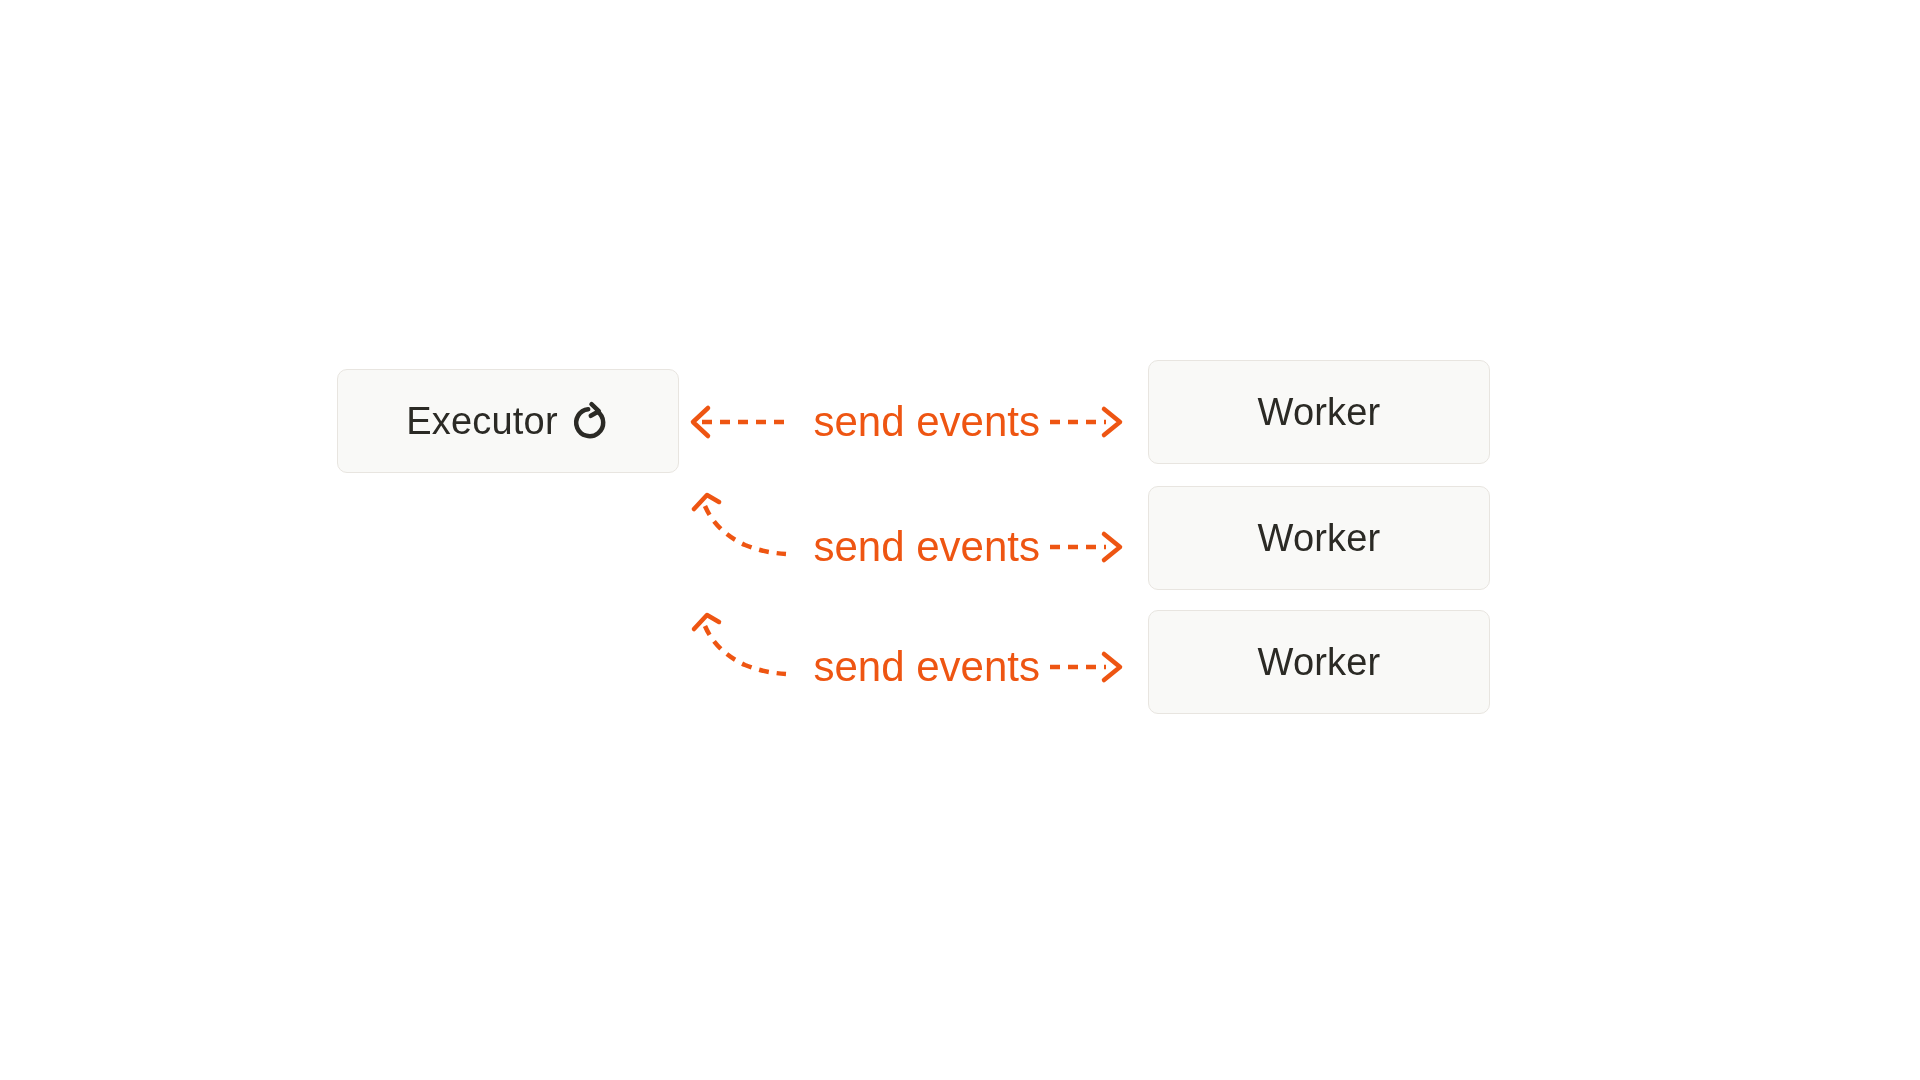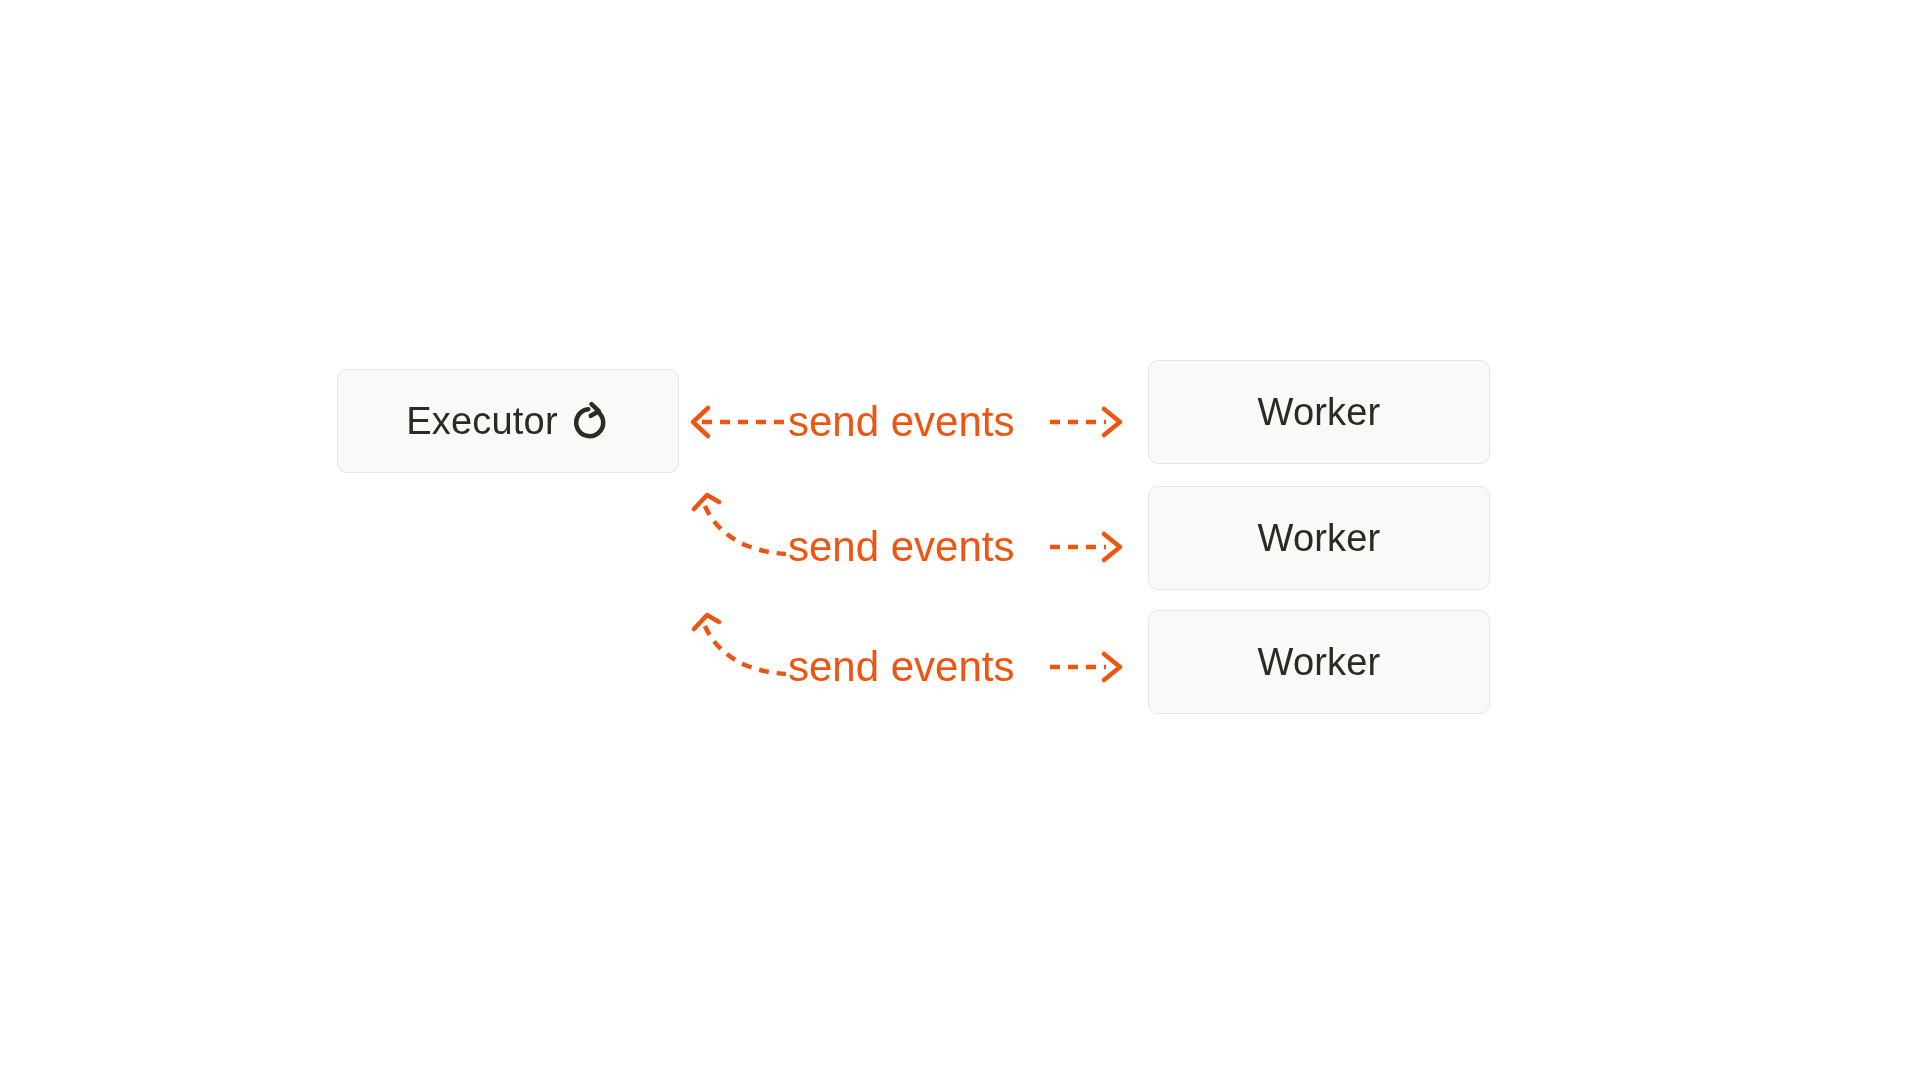--- a/index.html
+++ b/index.html
@@ -30,21 +30,21 @@
   .node-worker-1{left:1148px;top:360px;}
   .node-worker-2{left:1148px;top:486px;}
   .node-worker-3{left:1148px;top:610px;}
 
   .refresh-svg{width:40px;height:44px;color:var(--box-text);}
 
   .arrow-part{position:absolute;color:var(--accent);}
   .arrow-label{
     position:absolute;
     width:252px;height:44px;line-height:44px;
-    text-align:left;
+    text-align:right;
     color:var(--accent);
     font-size:42px;
     white-space:nowrap;
   }
   
   .a1-left{left:688px;top:400px;width:100px;height:44px;}
   .a1-label{left:788px;top:400px;}
   .a1-right{left:1048px;top:400px;width:76px;height:44px;}
   
   .a2-left{left:690px;top:486px;width:100px;height:70px;}

